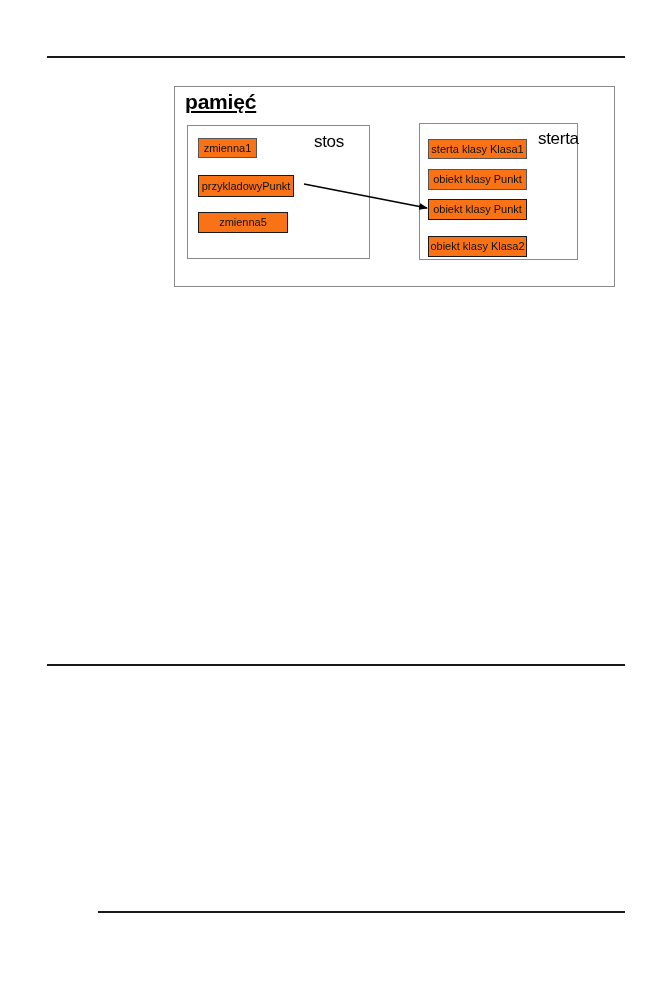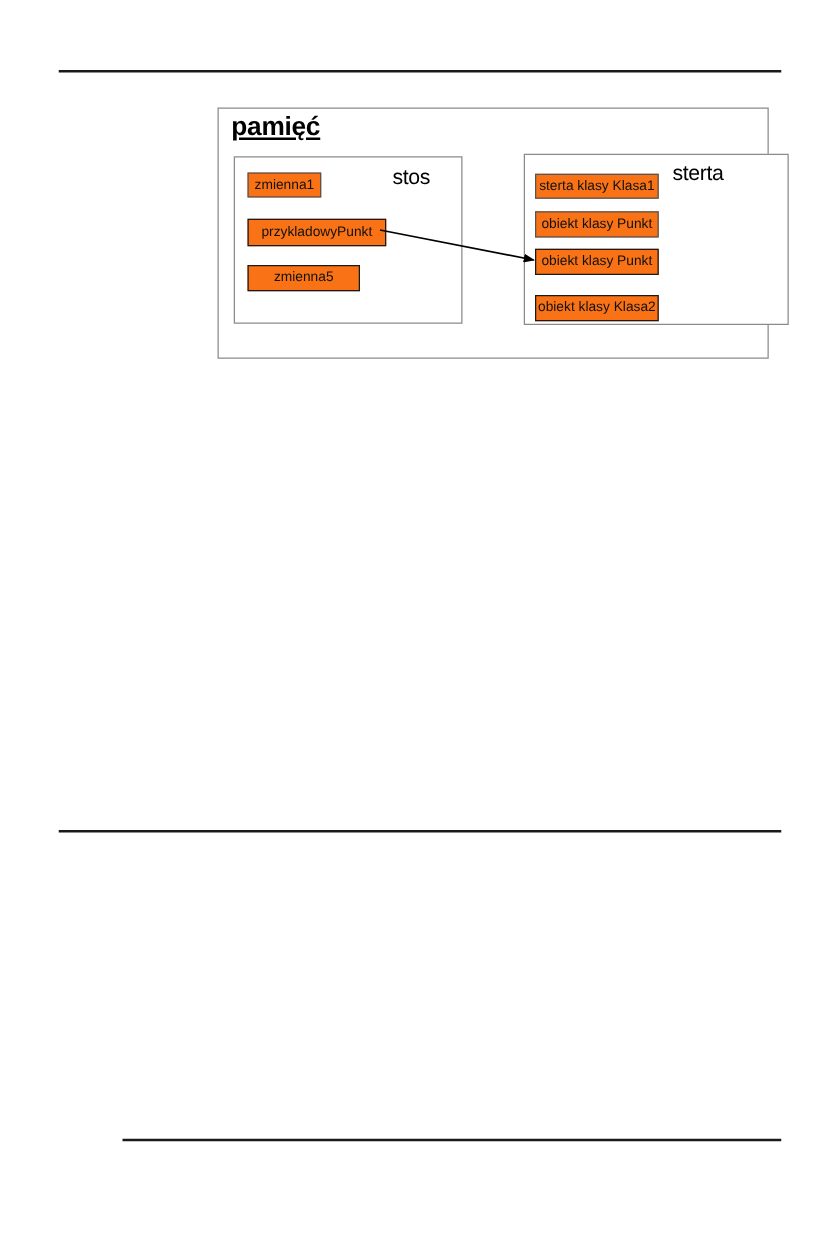--- a/index.html
+++ b/index.html
@@ -51,21 +51,21 @@
   }
 
   
   .region {
     position: absolute;
     border: 1.2px solid #8a8a8a;
     box-sizing: border-box;
     background: #ffffff;
   }
   #stack-region { left: 12px;  top: 38px;  width: 183px; height: 134px; }
-  #heap-region  { left: 244px; top: 36px;  width: 212px; height: 137px; }
+  #heap-region  { left: 244px; top: 36px;  width: 159px; height: 137px; }
 
   .region-label {
     position: absolute;
     font-size: 17px;
     font-weight: normal;
     letter-spacing: -0.3px;
     white-space: nowrap;
     line-height: 19px;
   }
   #stack-label { left: 126px; top: 6px; }
@@ -81,21 +81,21 @@
     line-height: 1;
     display: flex;
     align-items: center;
     justify-content: center;
     white-space: nowrap;
     color: #111111;
   }
 
   
   #slot-zmienna1          { left: 10px; top: 12px;  width: 59px;  height: 20px; }
-  #slot-przykladowypunkt  { left: 10px; top: 49px;  width: 111px; height: 22px;
+  #slot-przykladowypunkt  { left: 10px; top: 49px;  width: 96px; height: 22px;
                             border-color: #1a1a1a; border-width: 1.4px; }
   #slot-zmienna5          { left: 10px; top: 86px;  width: 90px; height: 21px;
                             border-color: #1a1a1a; border-width: 1.3px; }
 
   
   #slot-klasa1    { left: 8px; top: 15px;  width: 99px; height: 20px; }
   #slot-punkt-1   { left: 8px; top: 45px;  width: 99px; height: 21px; }
   #slot-punkt-2   { left: 8px; top: 75px;  width: 99px; height: 21px;
                     border-color: #1a1a1a; border-width: 1.3px; }
   #slot-klasa2    { left: 8px; top: 112px; width: 99px; height: 21px;

